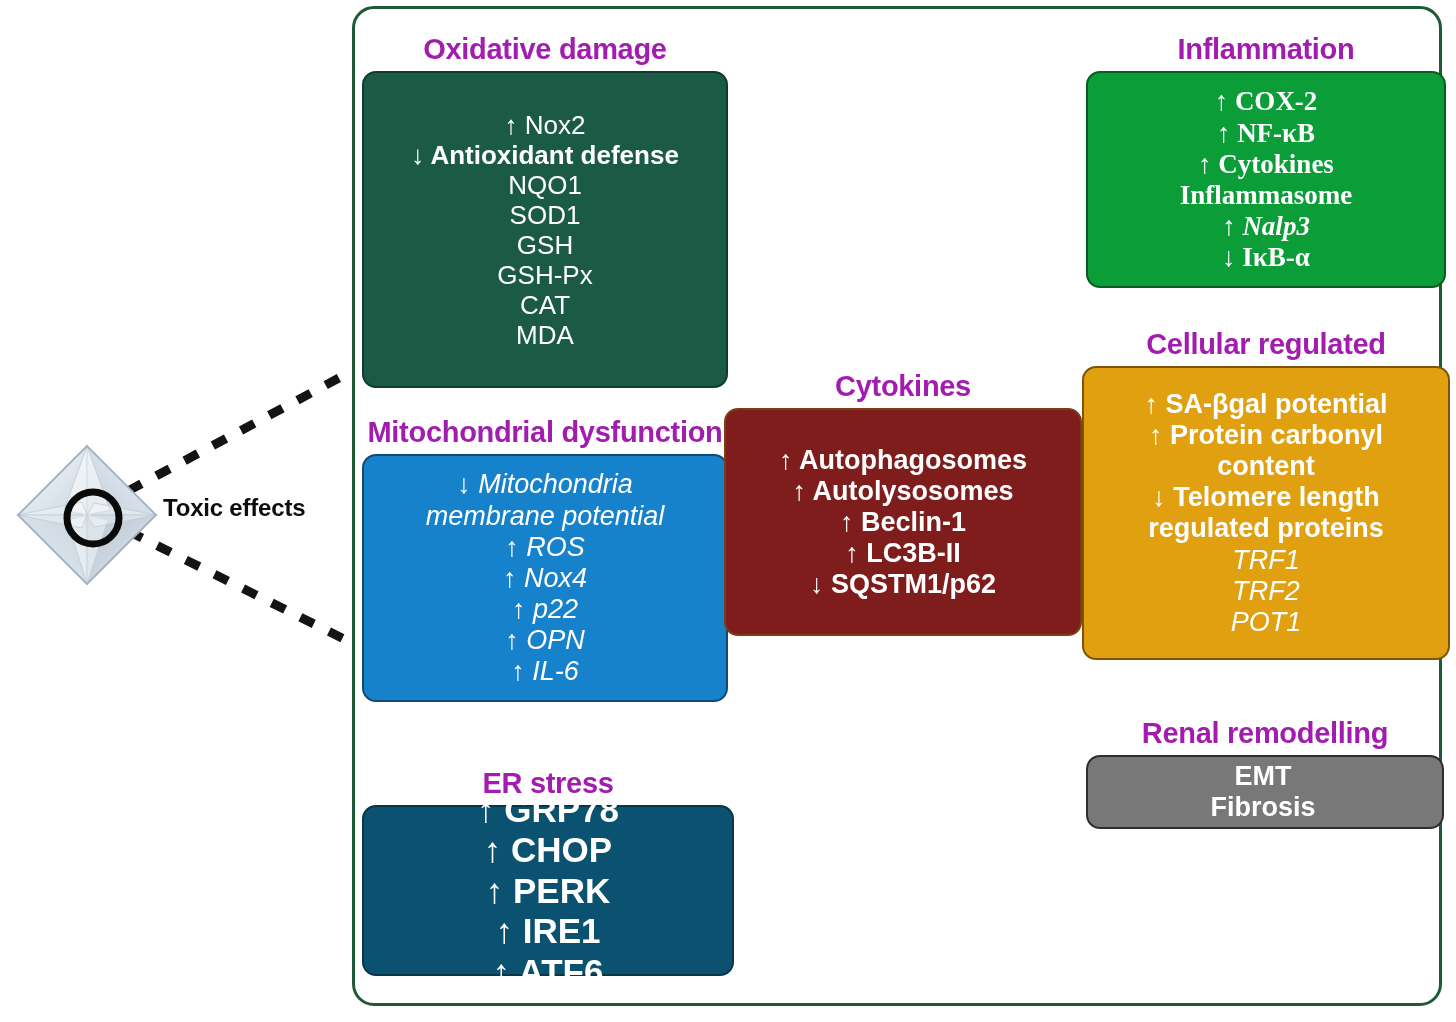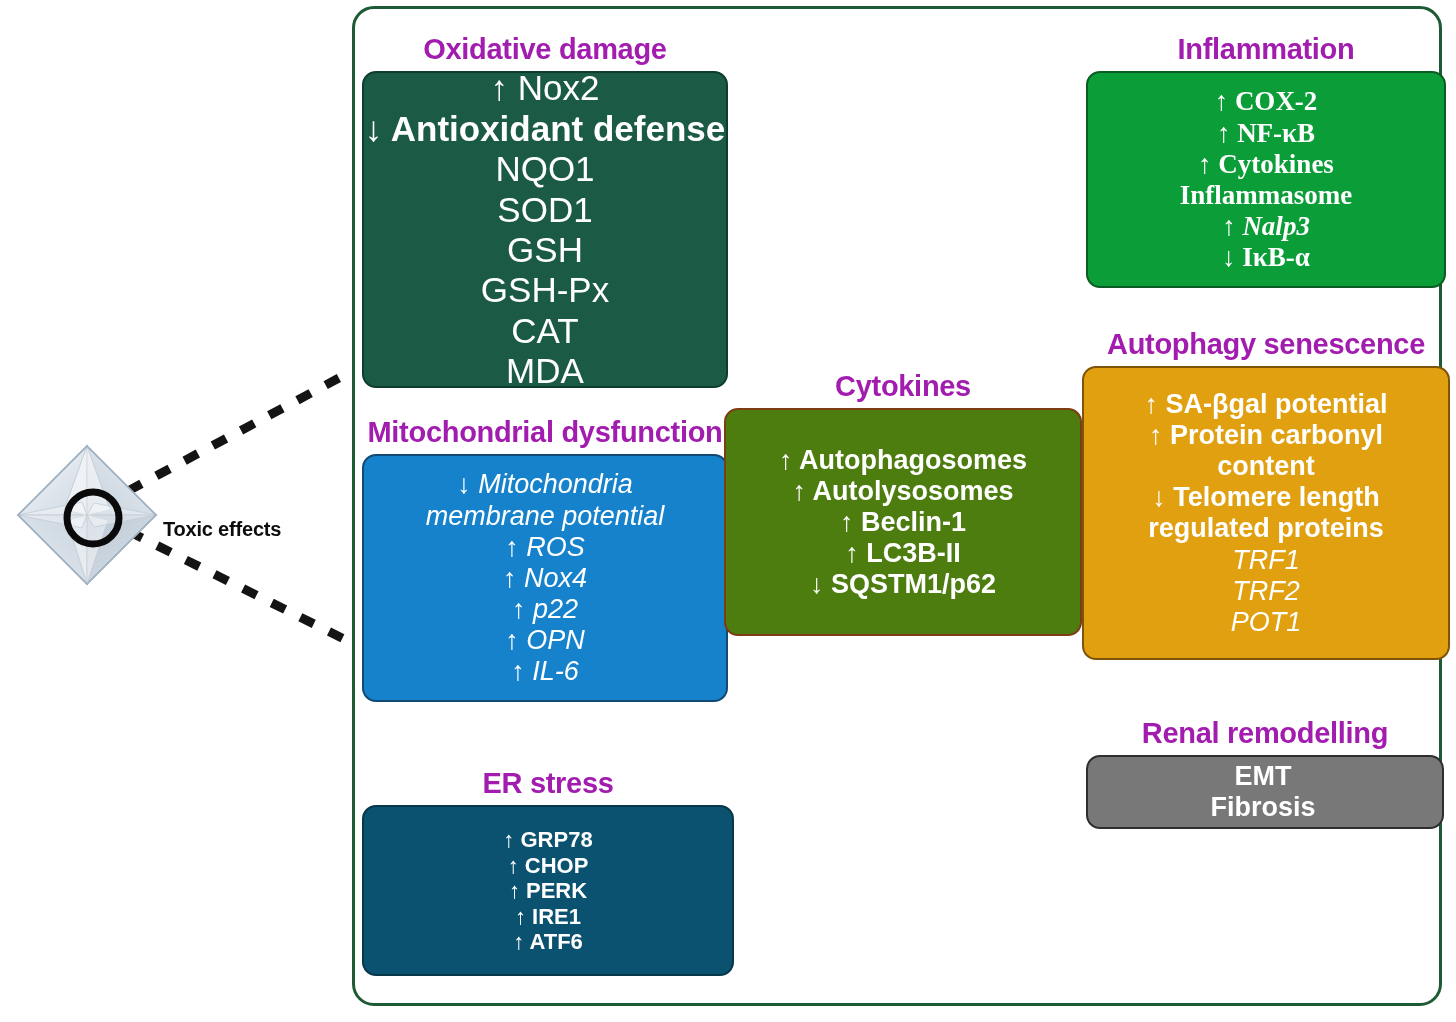--- a/index.html
+++ b/index.html
@@ -34,26 +34,25 @@
     position: absolute;
     left: 12px;
     top: 440px;
     width: 150px;
     height: 150px;
   }
   #toxic-label {
     position: absolute;
     left: 163px;
     top: 494px;
-    font-size: 20px;
+    font-size: 24px;
     font-weight: bold;
     color: #0d0d0d;
     letter-spacing: -0.2px;
     white-space: nowrap;
-    margin-top: 24px;
   }
   #connectors {
     position: absolute;
     left: 0;
     top: 0;
     width: 1456px;
     height: 1022px;
     pointer-events: none;
   }
 
@@ -95,46 +94,46 @@
   }
   .c-mito {
     background: #1682CC;
     border: 2.5px solid #134A75;
   }
   .c-er {
     background: #0A5270;
     border: 2.5px solid #08374A;
   }
   .c-autophagy {
-    background: #4d7c0f;
+    background: #7f1d1d;
     border: 2.5px solid #7D3C14;
     justify-content: center;
   }
   .c-inflammation {
     background: #0A9D38;
     border: 2.5px solid #0A5C22;
   }
   .c-senescence {
     background: #E0A010;
     border: 2.5px solid #7D5408;
   }
   .c-renal {
     background: #787878;
     border: 2.5px solid #2E2E2E;
   }
 
   
   #grp-oxidative { left: 362px; top: 33px;  width: 366px; }
-  #grp-oxidative .card { height: 317px; font-size: 35px; }
+  #grp-oxidative .card { height: 317px; font-size: 26px; }
 
   #grp-mito      { left: 362px; top: 416px; width: 366px; }
   #grp-mito .card { height: 248px; font-size: 27px; font-style: italic; }
 
   #grp-er        { left: 362px; top: 767px; width: 372px; }
-  #grp-er .card  { height: 171px; font-size: 22px; }
+  #grp-er .card  { height: 171px; font-size: 35px; }
 
   #grp-autophagy { left: 724px; top: 370px; width: 358px; }
   #grp-autophagy .card { height: 228px; font-size: 27px; }
 
   #grp-inflammation { left: 1086px; top: 33px; width: 360px; }
   #grp-inflammation .card { height: 217px; font-size: 27px; font-family: Liberation Serif, serif; }
 
   #grp-senescence { left: 1082px; top: 328px; width: 368px; }
   #grp-senescence .card { height: 294px; font-size: 27px; }
 
@@ -242,21 +241,21 @@
     <div class="line b">↑ COX-2</div>
     <div class="line b">↑ NF-κB</div>
     <div class="line b">↑ Cytokines</div>
     <div class="line b">Inflammasome</div>
     <div class="line bi">↑ Nalp3</div>
     <div class="line b">↓ IκB-α</div>
   </div>
 </div>
 
 <div class="group" id="grp-senescence">
-  <div class="heading">Autophagy senescence</div>
+  <div class="heading">Cellular regulated</div>
   <div class="card c-senescence">
     <div class="line b">↑ SA-βgal potential</div>
     <div class="line b wrapline" style="max-width:270px">↑ Protein carbonyl content</div>
     <div class="line b wrapline" style="max-width:300px">↓ Telomere length regulated proteins</div>
     <div class="line i">TRF1</div>
     <div class="line i">TRF2</div>
     <div class="line i">POT1</div>
   </div>
 </div>
 

